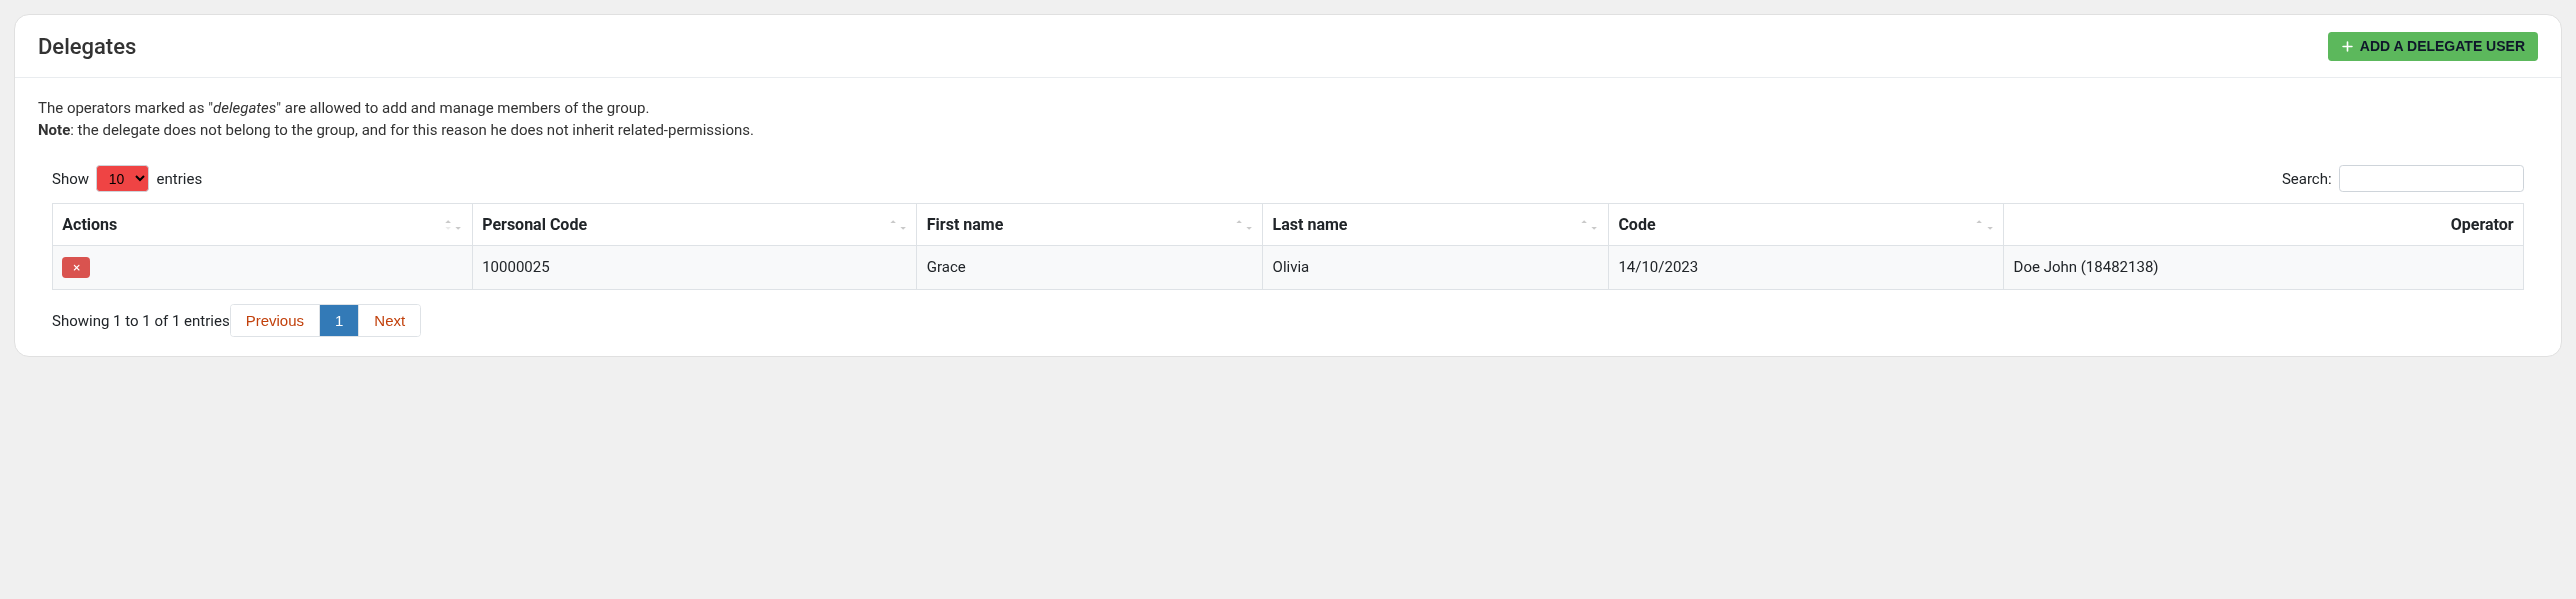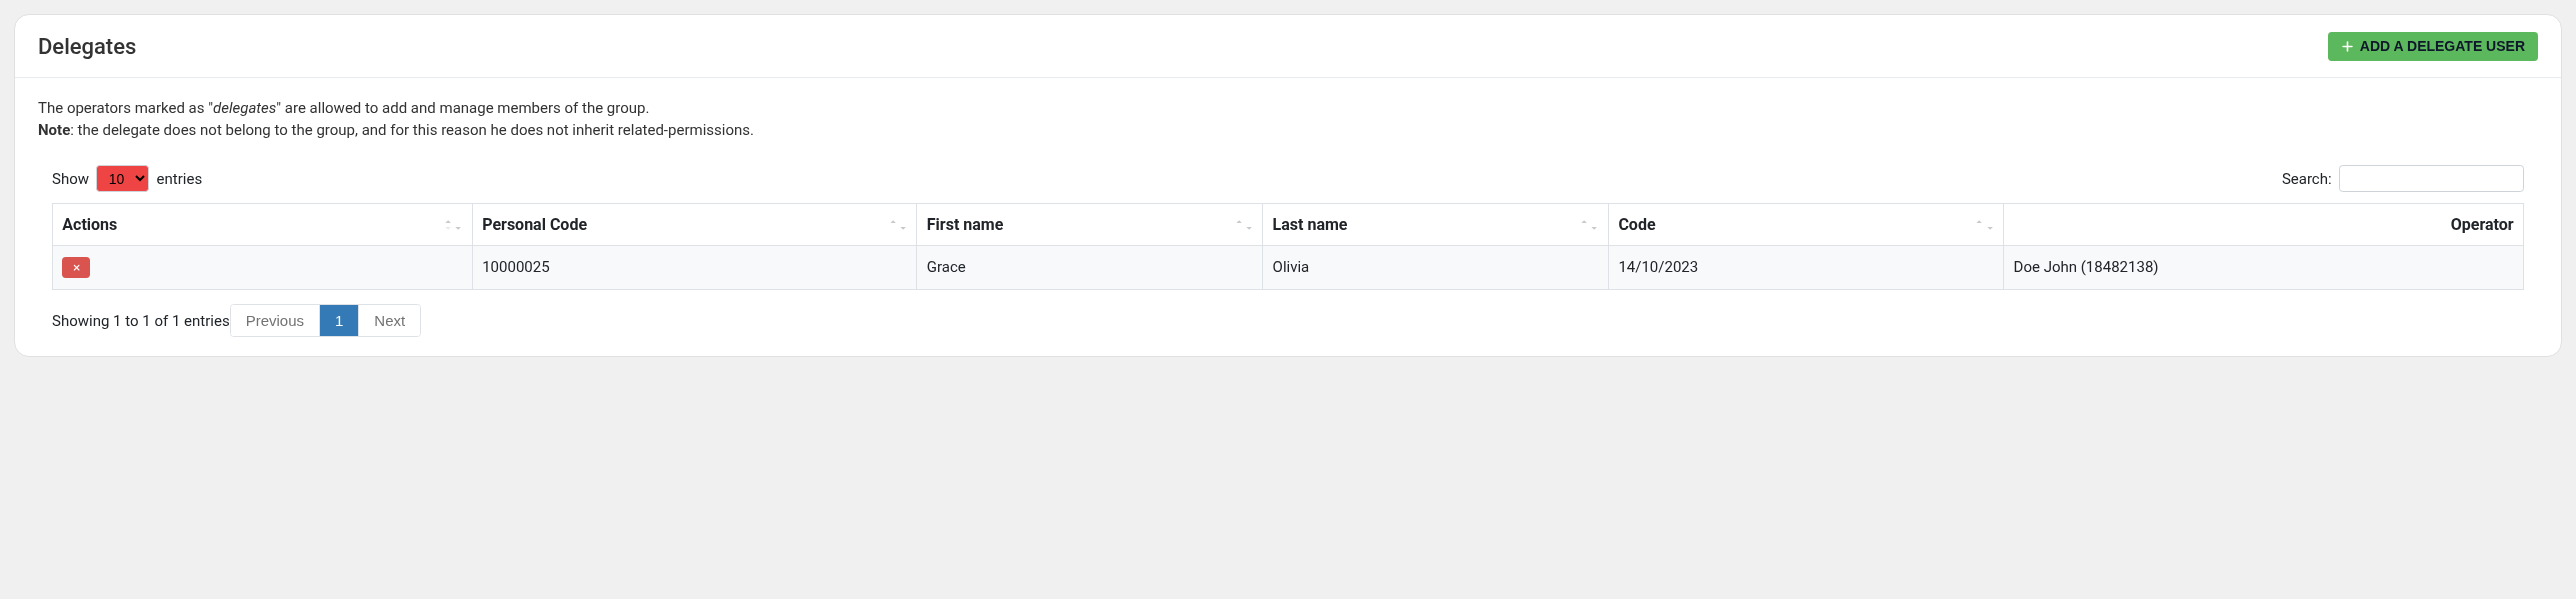--- a/index.html
+++ b/index.html
@@ -181,21 +181,21 @@
       color: #6c757d;
     }
     .page-btn:last-child {
       border-right: none;
     }
     .page-btn.active {
       background: #337ab7;
       color: #fff;
     }
     .page-btn.disabled {
-      color: #737373;
+      color: #c2410c;
       cursor: not-allowed;
     }
   </style>
 </head>
 <body>
 
 <div class="card">
   <div class="card-header">
     <h2 class="card-title">Delegates</h2>
     <button class="btn-add">

